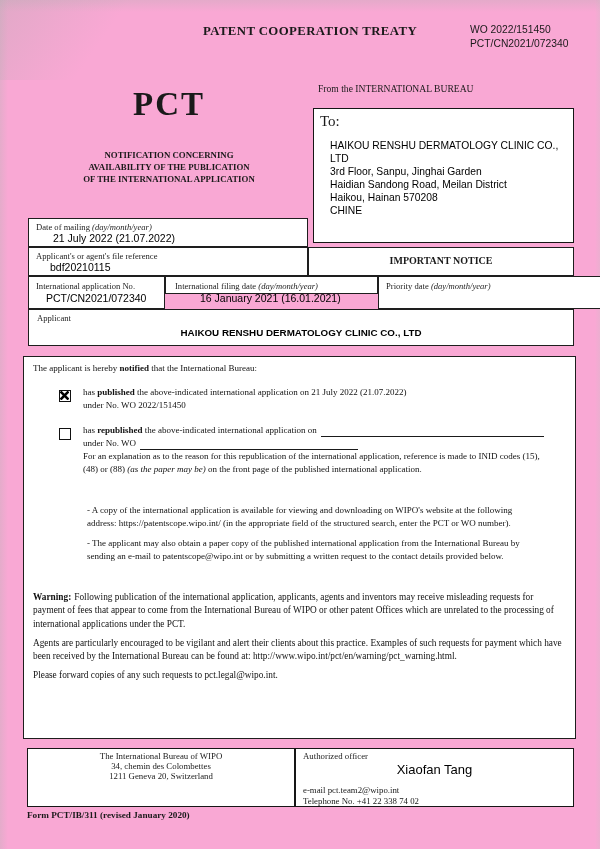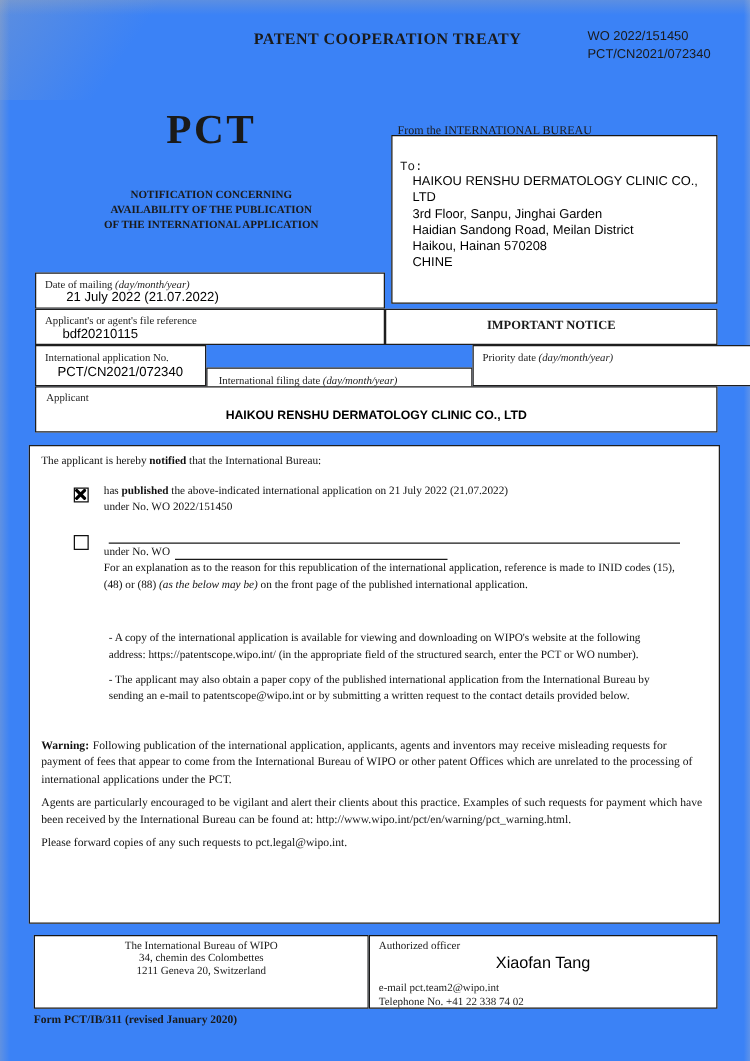--- a/index.html
+++ b/index.html
@@ -1,17 +1,17 @@
 <!DOCTYPE html>
 <html><head>
 <meta charset="utf-8">
 <style>
   html,body{margin:0;padding:0;background:#ffffff;}
   .page{
-    position:relative;width:600px;height:849px;background:#3b82f6;
+    position:relative;width:600px;height:849px;background:#f9a8d4;
     overflow:hidden;color:#1a1a1a;
     font-family:"Liberation Serif","DejaVu Serif",serif;
     -webkit-font-smoothing:antialiased;
   }
   .abs{position:absolute;}
   .serif{font-family:"Liberation Serif","DejaVu Serif",serif;}
   .sans{font-family:"Liberation Sans","DejaVu Sans",sans-serif;}
   .b{font-weight:bold;}
   .i{font-style:italic;}
   .c{text-align:center;}
@@ -44,29 +44,29 @@
   <div class="abs scan-corner"></div>
   <div class="abs scan-top"></div>
   <div class="abs scan-left"></div>
   <div class="abs scan-right"></div>
 
   <div class="abs serif b c" style="left:10px;top:24px;width:600px;font-size:12.8px;letter-spacing:.4px;">PATENT COOPERATION TREATY</div>
   <div class="abs sans" style="left:470px;top:23px;font-size:10.3px;line-height:13.5px;">
     <div>WO 2022/151450</div>
     <div>PCT/CN2021/072340</div>
   </div>
-  <div class="abs serif" style="left:318px;top:83px;font-size:9.6px;margin-top:16px;">From the INTERNATIONAL BUREAU</div>
+  <div class="abs serif" style="left:318px;top:83px;font-size:9.6px;">From the INTERNATIONAL BUREAU</div>
 
   <div class="abs serif b c" style="left:30px;top:86px;width:278px;font-size:33px;letter-spacing:2px;">PCT</div>
   <div class="abs serif b c prelines" style="left:30px;top:149px;width:278px;font-size:8.8px;line-height:12px;">NOTIFICATION CONCERNING
 AVAILABILITY OF THE PUBLICATION
 OF THE INTERNATIONAL APPLICATION</div>
 
   <div class="box2" style="left:313px;top:108px;width:261px;height:135px;">
-    <div class="abs serif" style="left:6px;top:20px;font-size:10px;font-family:Liberation Mono, monospace;">To:</div>
+    <div class="abs serif" style="left:6px;top:4px;font-size:15px;">To:</div>
     <div class="abs sans prelines" style="left:16px;top:31px;width:238px;font-size:10.3px;line-height:12.9px;color:#000;">HAIKOU RENSHU DERMATOLOGY CLINIC CO.,
 LTD
 3rd Floor, Sanpu, Jinghai Garden
 Haidian Sandong Road, Meilan District
 Haikou, Hainan 570208
 CHINE</div>
   </div>
 
   <div class="box" style="left:28px;top:218px;width:280px;height:29px;">
     <div class="abs lbl" style="left:7px;top:3px;">
@@ -82,21 +82,21 @@
 
   <div class="box" style="left:308px;top:247px;width:266px;height:29px;">
     <div class="serif b c" style="font-size:10px;line-height:26px;">IMPORTANT NOTICE</div>
   </div>
 
   <div class="box" style="left:28px;top:276px;width:137px;height:33px;">
     <div class="abs lbl" style="left:7px;top:4px;">International application No.</div>
     <div class="abs sans val" style="left:17px;top:15px;">PCT/CN2021/072340</div>
   </div>
 
-  <div class="box" style="left:165px;top:276px;width:213px;height:18px;margin-top:18px;">
+  <div class="box" style="left:165px;top:276px;width:213px;height:18px;">
     <div class="abs lbl" style="left:9px;top:4px;">
       <span>International filing date </span><span class="i">(day/month/year)</span>
     </div>
     <div class="abs sans val" style="left:34px;top:15px;">16 January 2021 (16.01.2021)</div>
   </div>
 
   <div class="box" style="left:378px;top:276px;width:224px;height:33px;">
     <div class="abs lbl" style="left:7px;top:4px;">
       <span>Priority date </span><span class="i">(day/month/year)</span>
     </div>
@@ -121,29 +121,30 @@
       </svg>
     </div>
     <div class="abs body-txt" style="left:59px;top:29px;width:470px;">
       <div><span>has </span><span class="b">published</span><span> the above-indicated international application on 21 July 2022 (21.07.2022)</span></div>
       <div>under No. WO 2022/151450</div>
     </div>
 
     <div class="chk" style="left:35px;top:71px;"></div>
     <div class="abs body-txt" style="left:59px;top:67px;width:466px;">
       <div class="flexline" style="width:461px;">
+        <span class="nowrap"><span>has </span><span class="b">republished</span><span> the above-indicated international application on</span></span>
         <span class="uline"></span>
       </div>
       <div class="flexline" style="width:275px;">
         <span class="nowrap">under No. WO</span>
         <span class="uline"></span>
       </div>
       <div>
         <span style="display:block;">For an explanation as to the reason for this republication of the international application, reference is made to INID codes (15),</span>
-        <span>(48) or (88) </span><span class="i">(as the below may be)</span><span> on the front page of the published international application.</span>
+        <span>(48) or (88) </span><span class="i">(as the paper may be)</span><span> on the front page of the published international application.</span>
       </div>
     </div>
 
     <div class="abs body-txt prelines" style="left:63px;top:147px;width:470px;">- A copy of the international application is available for viewing and downloading on WIPO's website at the following
 address: https://patentscope.wipo.int/ (in the appropriate field of the structured search, enter the PCT or WO number).</div>
 
     <div class="abs body-txt prelines" style="left:63px;top:180px;width:470px;">- The applicant may also obtain a paper copy of the published international application from the International Bureau by
 sending an e-mail to patentscope@wipo.int or by submitting a written request to the contact details provided below.</div>
 
     <div class="abs warn-txt prelines" style="left:9px;top:280px;width:538px;">Agents are particularly encouraged to be vigilant and alert their clients about this practice. Examples of such requests for payment which have

